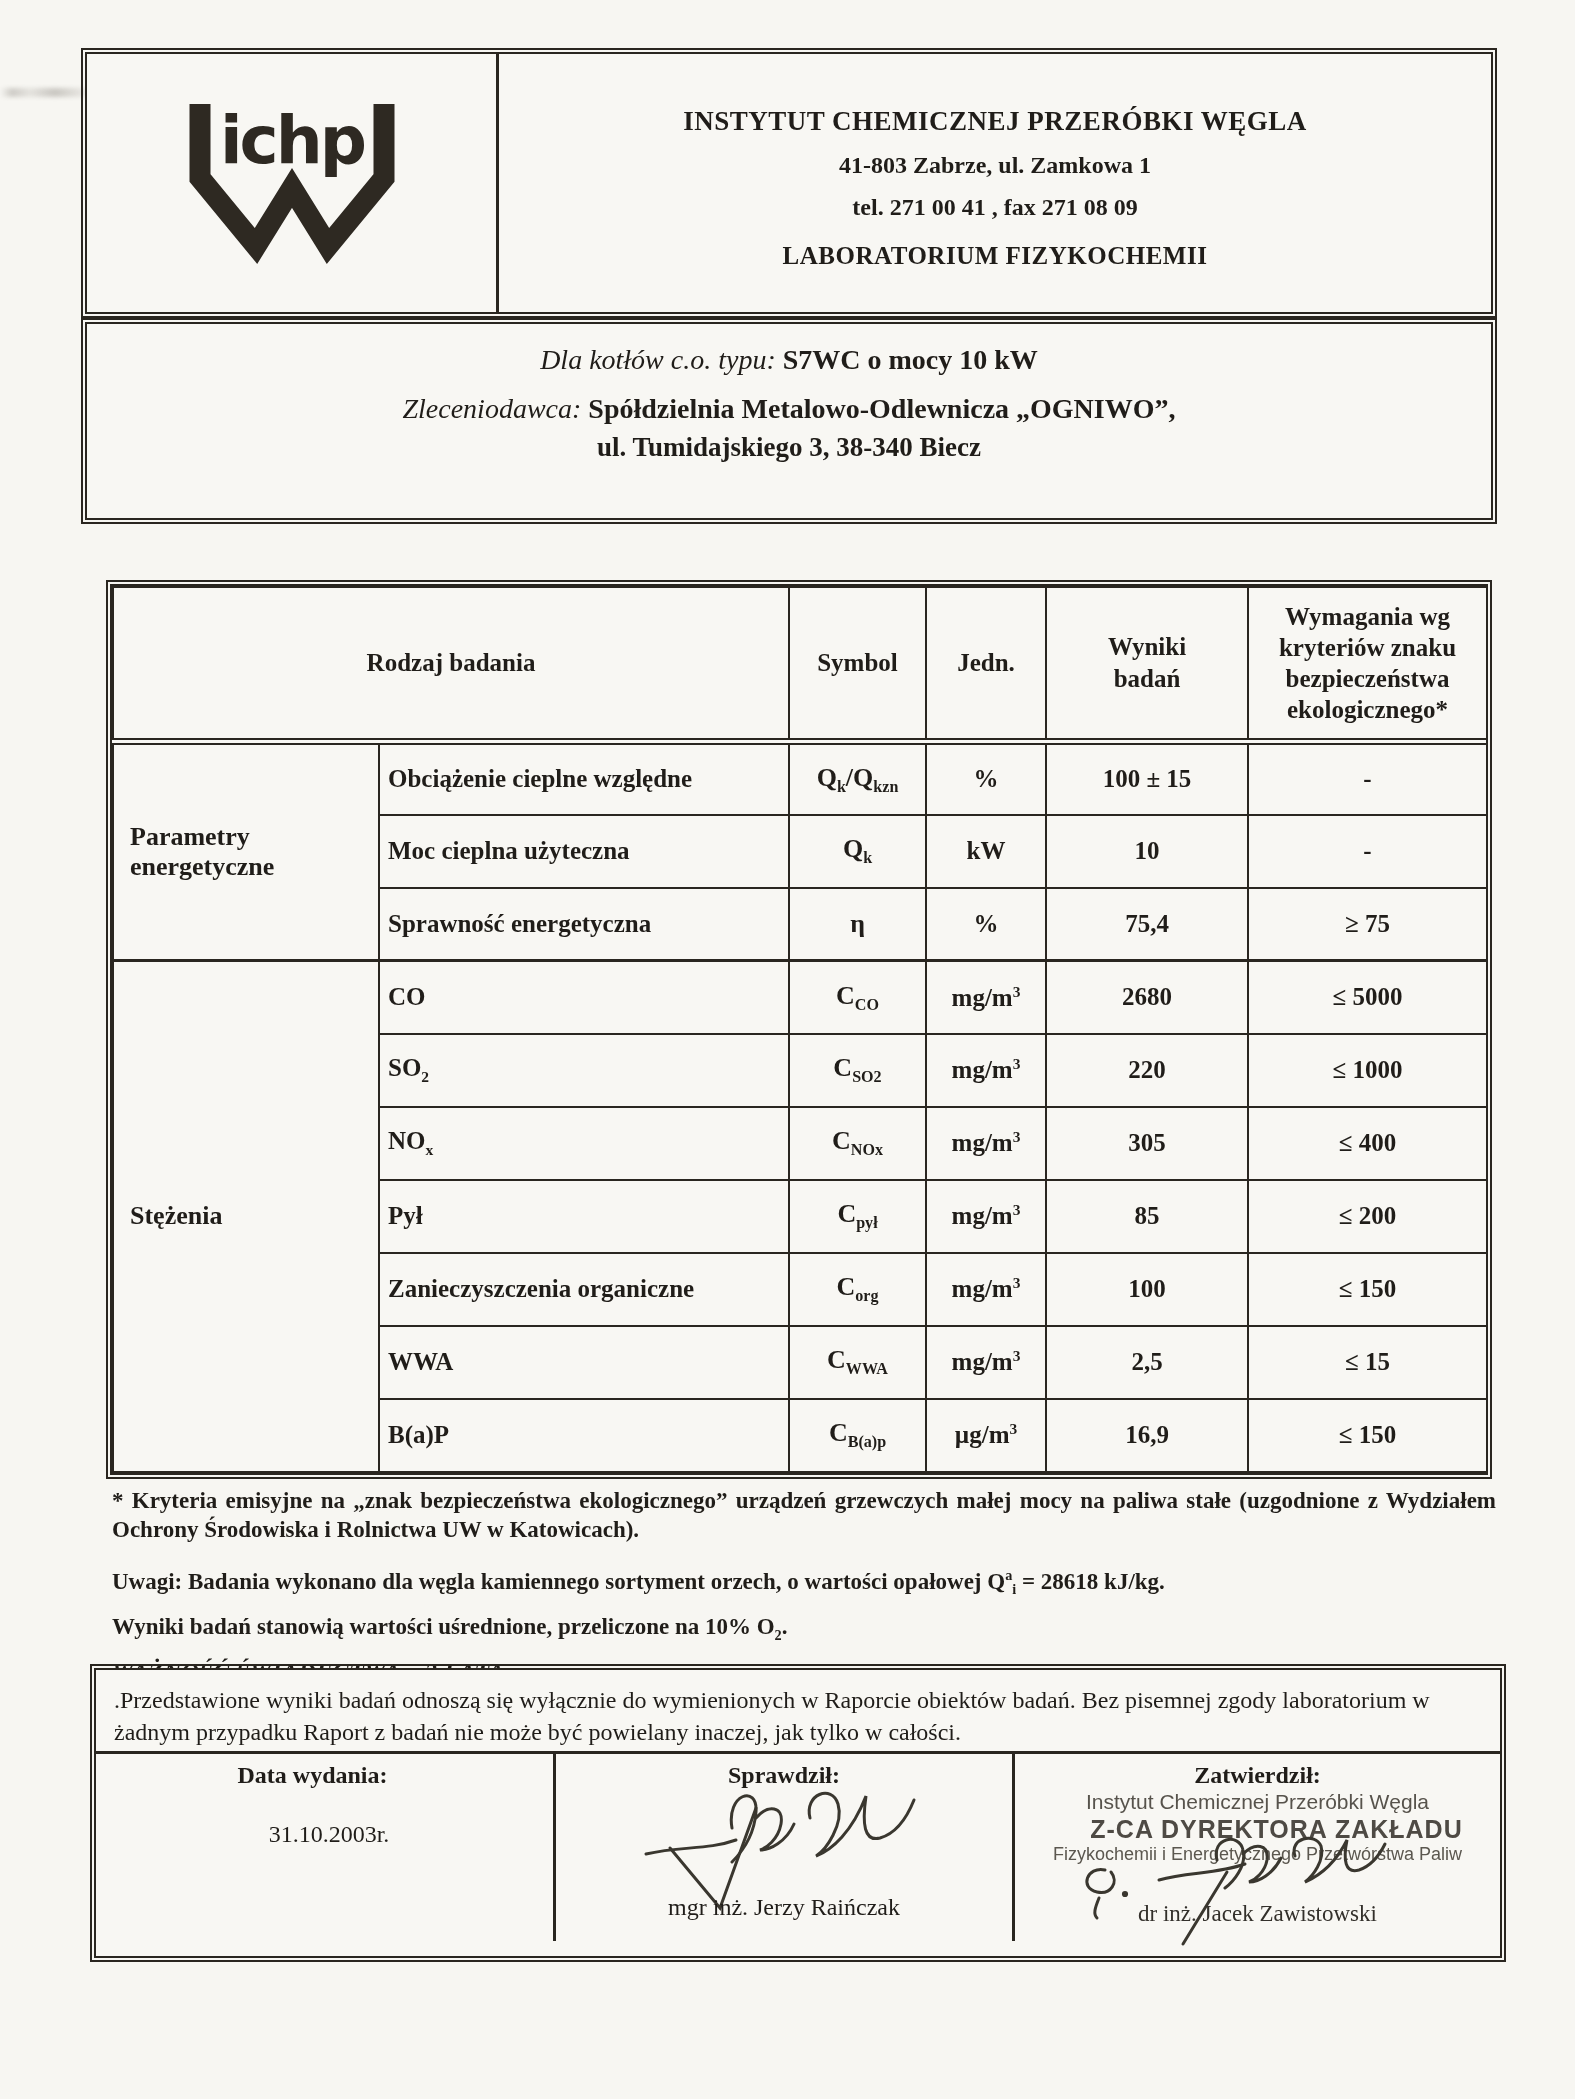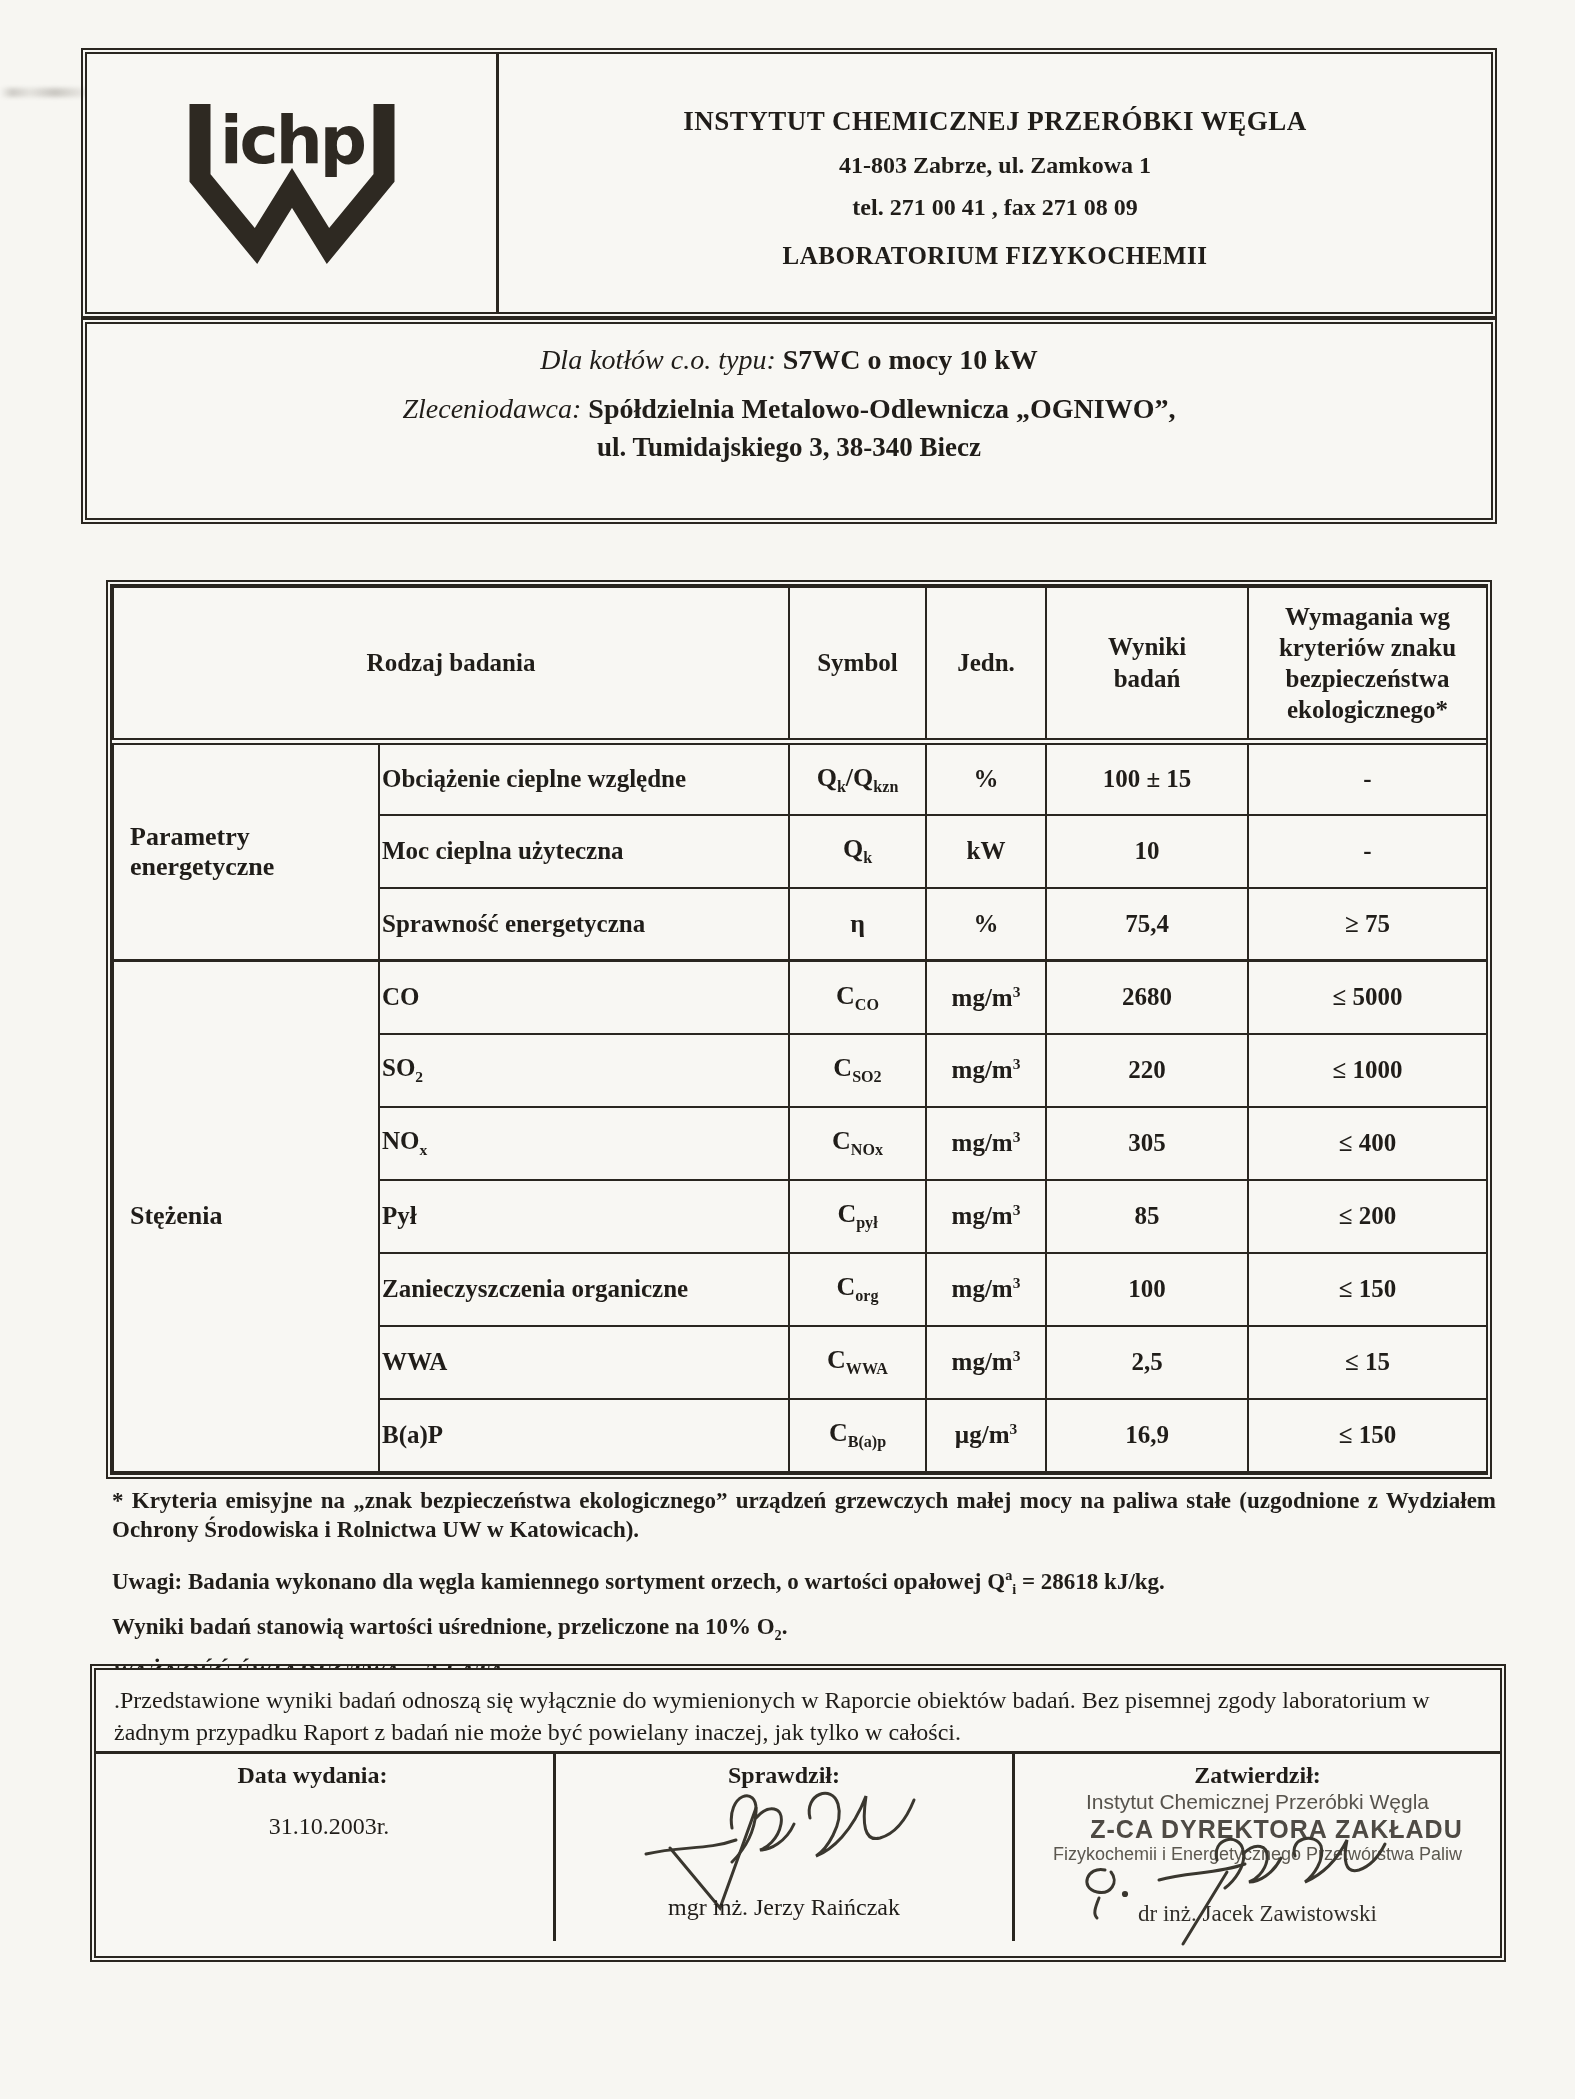--- a/index.html
+++ b/index.html
@@ -35,21 +35,21 @@
   .t-addr{font-size:27px;font-weight:bold;margin-top:-10px;}
   
   #table-wrap{left:110px;top:584px;width:1378px;}
   table{width:100%;border-collapse:collapse;table-layout:fixed;}
   th,td{border:2px solid #2a2620;padding:0;vertical-align:middle;}
   thead th{height:150px;font-size:25px;font-weight:bold;border-bottom:7px double #2a2620;}
   th.th-wrap{padding:0 26px;line-height:1.25;}
   th.th-wyniki{padding:0 34px;line-height:1.3;}
   tbody tr{height:73px;}
   td.grp{font-size:26px;font-weight:bold;padding-left:16px;vertical-align:middle;}
-  td.name{font-size:25px;font-weight:bold;padding-left:2px;}
+  td.name{font-size:25px;font-weight:bold;padding-left:8px;}
   td.sym{font-size:26px;font-weight:bold;text-align:center;}
   td.unit{font-size:25px;font-weight:bold;text-align:center;}
   td.res{font-size:25px;font-weight:bold;text-align:center;margin-left:24px;}
   td.req{font-size:25px;font-weight:bold;text-align:center;}
   tr.grp2-start td{border-top:3px solid #2a2620;}
   sub{font-size:.62em;}
   sup{font-size:.62em;}
   
   #footnotes{position:absolute;left:112px;top:1486px;width:1384px;}
   .fn-star{font-size:23px;font-weight:bold;text-align:justify;line-height:1.28;}
@@ -59,21 +59,21 @@
   
   #bottom-box{left:94px;top:1668px;width:1408px;height:290px;}
   .disclaimer{font-size:24px;line-height:1.35;padding:14px 18px 0 18px;height:84px;box-sizing:border-box;border-bottom:3px solid #2a2620;}
   .sig-row{display:flex;height:187px;}
   .sig-cell{position:relative;box-sizing:border-box;padding-top:8px;text-align:center;}
   .sig-cell + .sig-cell{border-left:3px solid #2a2620;}
   .c-date{width:433px;}
   .c-check{width:459px;margin-left:24px;}
   .c-approve{flex:1;}
   .sig-label{font-size:24px;font-weight:bold;}
-  .sig-date{font-size:24px;margin-top:24px;padding-left:33px;}
+  .sig-date{font-size:24px;margin-top:32px;padding-left:33px;}
   .sig-name{font-size:24px;position:absolute;left:0;right:0;bottom:20px;}
   .stamp{font-family:"Liberation Sans",sans-serif;line-height:1.2;}
   .stamp-l1{font-size:21px;color:#57534c;}
   .stamp-l2{font-size:25px;font-weight:bold;color:#4e4a44;letter-spacing:1px;padding-left:38px;}
   .stamp-l3{font-size:18px;color:#5b574f;}
   .sig-svg{position:absolute;pointer-events:none;}
   #sig1{left:70px;top:12px;}
   #sig2{left:50px;top:78px;}
   .sig-name-approve{font-size:23px;position:absolute;left:0;right:0;bottom:14px;color:#33302b;}
   

